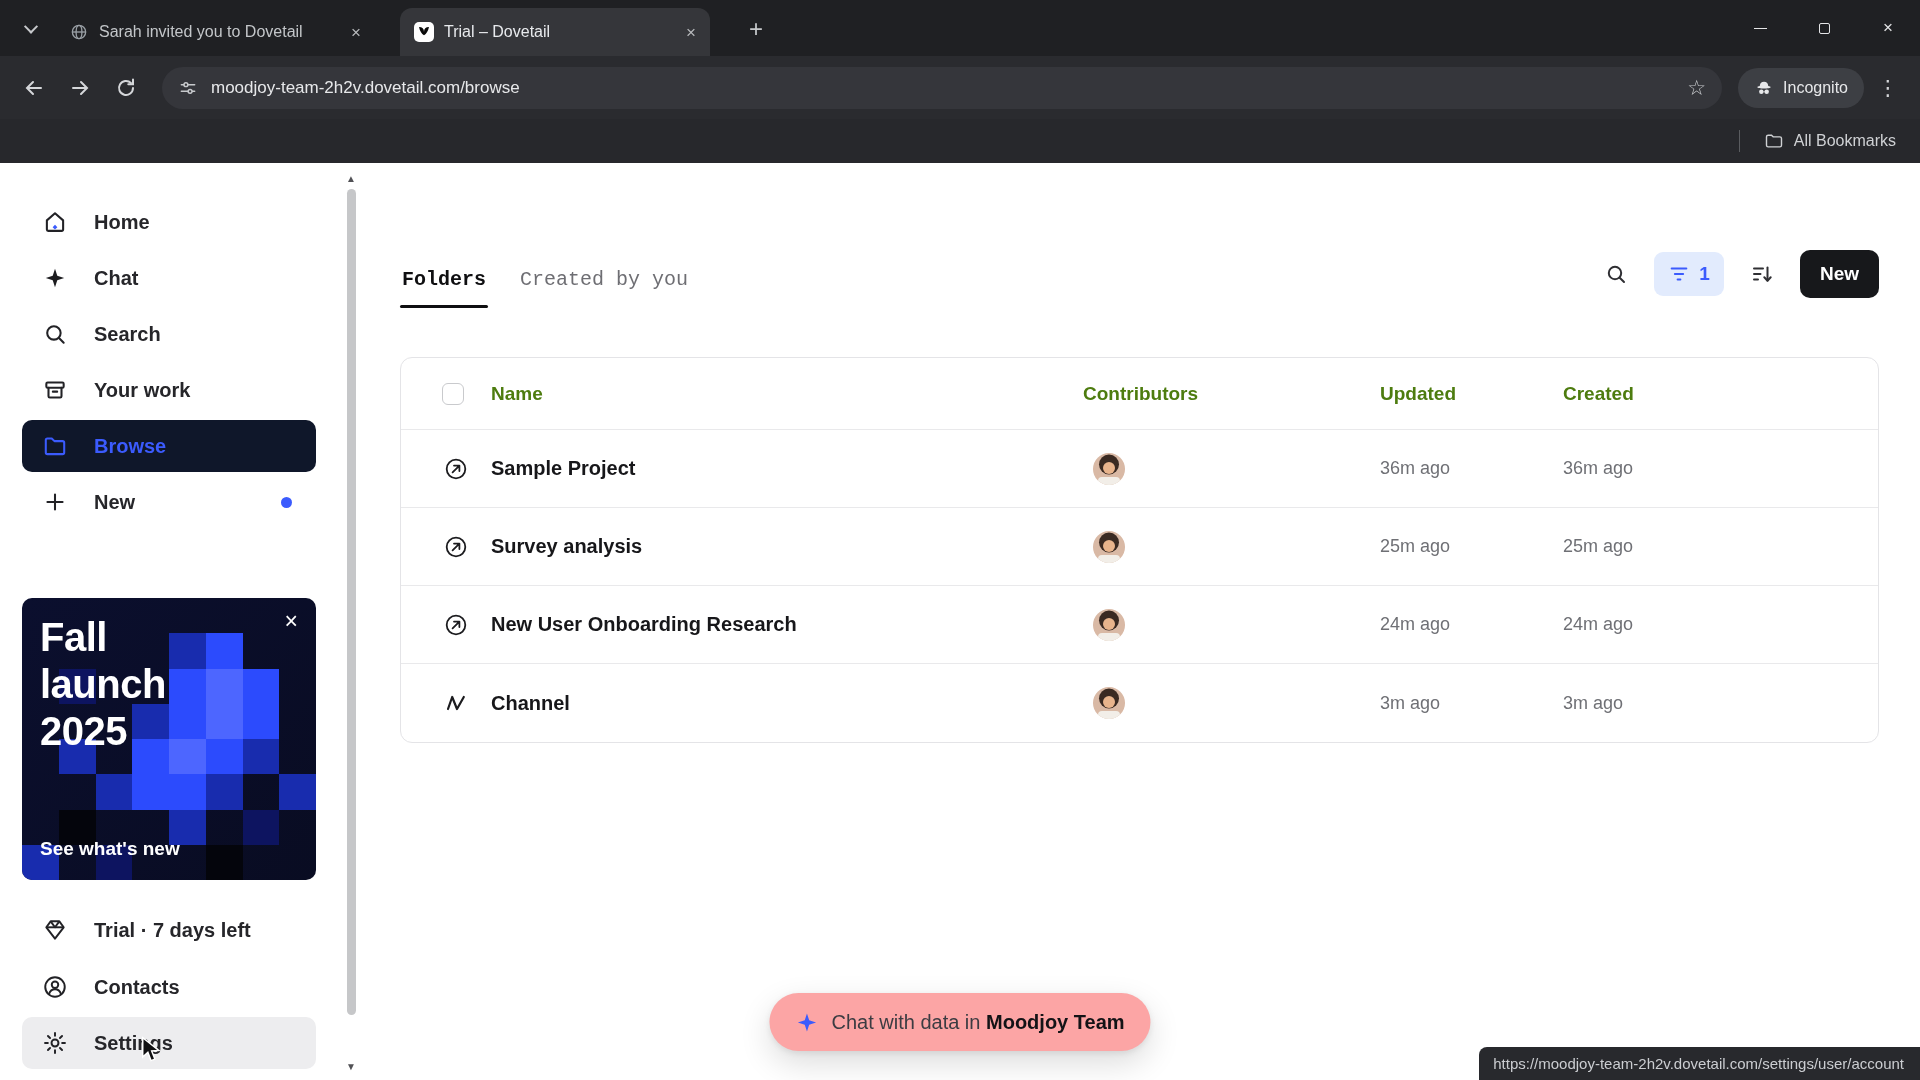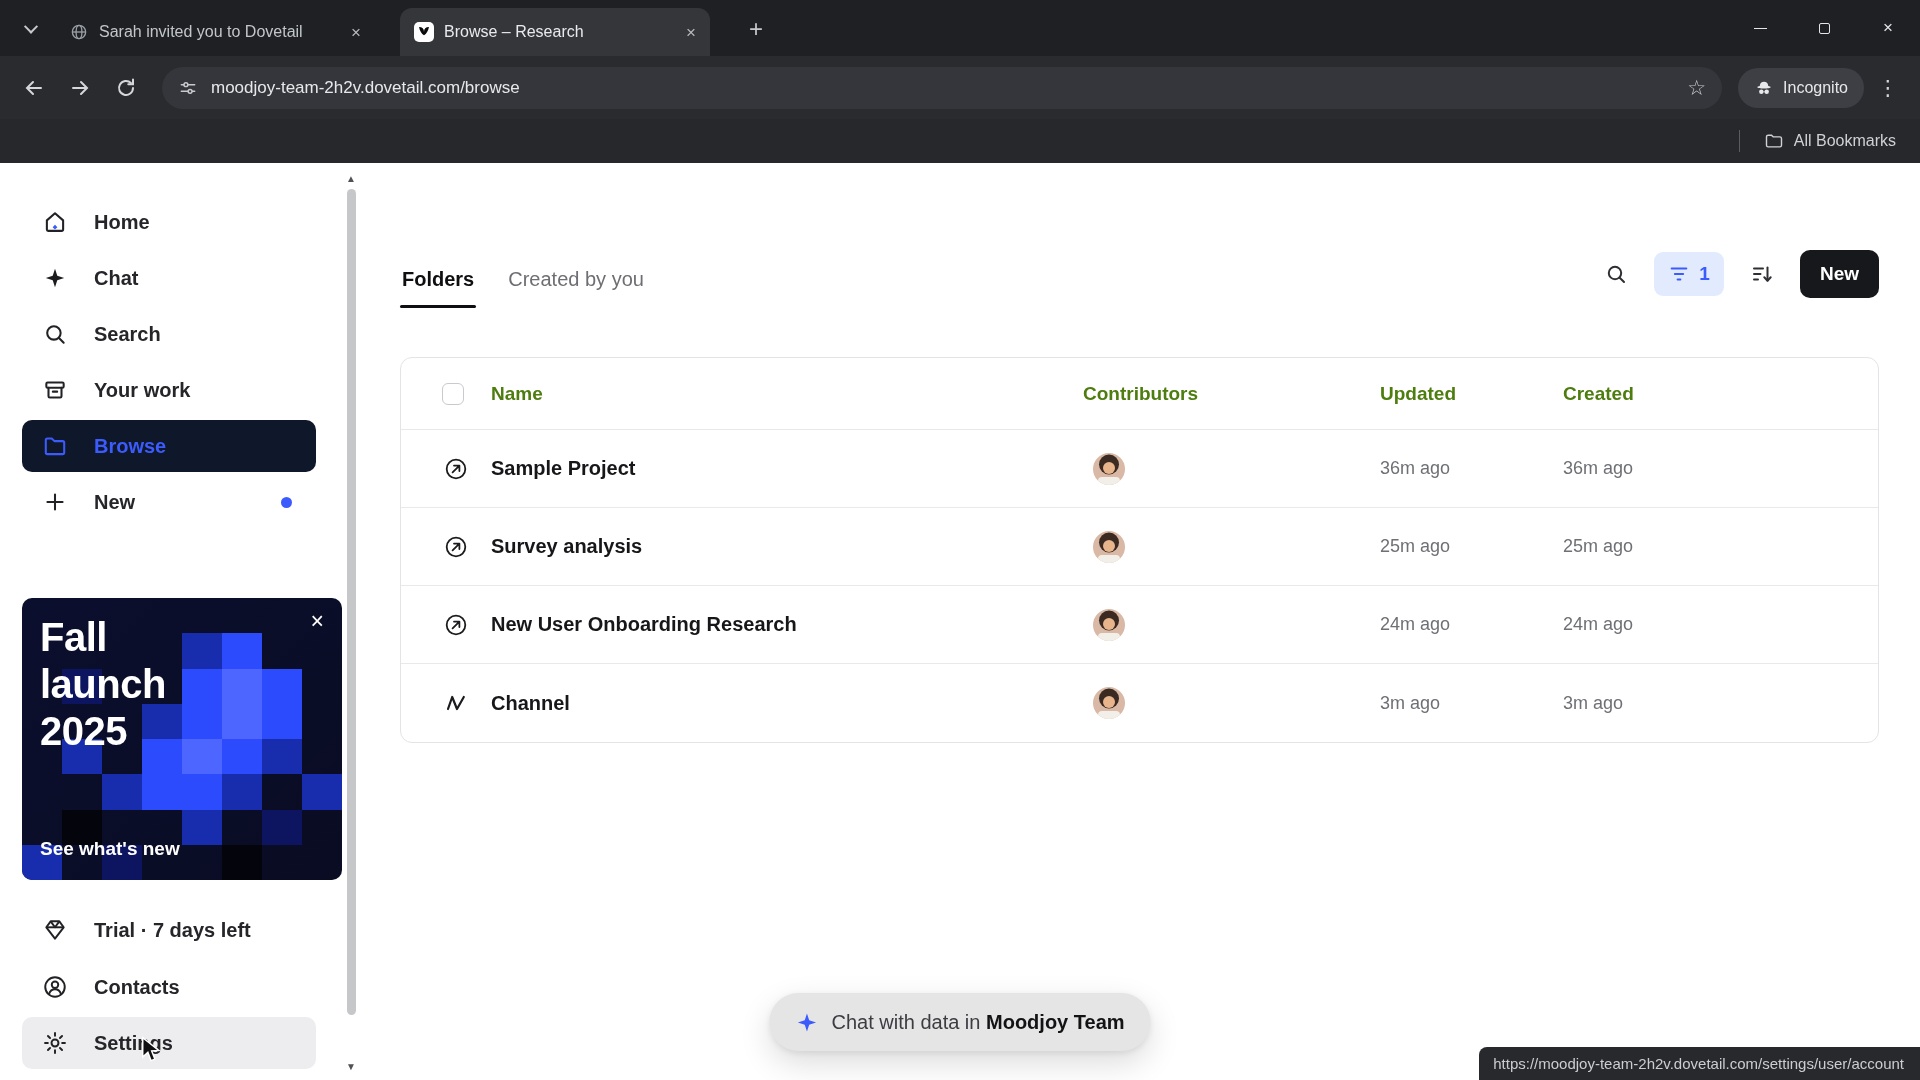--- a/index.html
+++ b/index.html
@@ -37,33 +37,33 @@
 
   
   .page { position:absolute; top:163px; left:0; right:0; bottom:0; background:#fff; }
 
   .sidebar-item { position:absolute; left:22px; width:294px; height:52px; border-radius:10px; display:flex; align-items:center; padding:0 20px; font-size:20px; font-weight:600; color:#26262a; gap:26px; }
   .sidebar-item .icn { width:26px; height:26px; flex:0 0 26px; }
   .sidebar-item.active { background:#0f172a; color:#3b5bfd; }
   .nav-badge { width:11px; height:11px; border-radius:50%; background:#3b5bfd; margin-left:auto; margin-right:4px; }
   .sidebar-item.hovered { background:#ededef; }
 
-  .promo { position:absolute; left:22px; top:435px; width:320px; height:282px; border-radius:10px; background:linear-gradient(135deg,#0b0f2e,#090c22); overflow:hidden; }
+  .promo { position:absolute; left:22px; top:435px; width:294px; height:282px; border-radius:10px; background:linear-gradient(135deg,#0b0f2e,#090c22); overflow:hidden; }
   .promo-grid { position:absolute; inset:0; display:grid; grid-template-columns:repeat(8,1fr); grid-template-rows:repeat(8,1fr); }
   .promo-title { position:absolute; left:18px; top:16px; color:#fff; font-size:40px; font-weight:700; line-height:1.18; width:180px; letter-spacing:-0.5px; }
   .promo-close { position:absolute; right:18px; top:12px; color:#fff; font-size:23px; line-height:1; }
   .promo-cta { position:absolute; left:18px; bottom:20px; color:#fff; font-size:19px; font-weight:700; }
 
   
   .sb-up { position:absolute; left:346px; top:10px; color:#515155; font-size:10px; }
   .sb-thumb { position:absolute; left:347px; top:26px; width:9px; height:826px; background:#c6c7c9; border-radius:5px; }
   .sb-down { position:absolute; left:346px; bottom:8px; color:#515155; font-size:10px; }
 
   
-  .mtabs { position:absolute; left:400px; top:87px; height:58px; display:flex; gap:30px; }
+  .mtabs { position:absolute; left:400px; top:87px; height:58px; display:flex; gap:30px;font-family:Liberation Mono, monospace; }
   .mtab { font-size:20px; font-weight:500; color:#6e6e73; display:flex; align-items:center; position:relative; padding:0 2px; }
   .mtab.active { color:#0f0f11; font-weight:700; }
   .mtab.active::after { content:""; position:absolute; left:0; right:0; bottom:0; height:3px; background:#0f0f11; border-radius:2px; }
   .mctrl { position:absolute; right:41px; top:87px; height:48px; display:flex; align-items:center; gap:16px; }
   .icon-btn { width:44px; height:44px; display:flex; align-items:center; justify-content:center; border-radius:8px; }
   .filter-chip { height:44px; background:#e2ebfd; border-radius:9px; display:flex; align-items:center; gap:9px; padding:0 14px; color:#3b5bfd; font-size:19px; font-weight:600; }
   .new-btn { height:48px; background:#17181b; color:#fff; border-radius:10px; font-size:19px; font-weight:600; padding:0 20px; display:flex; align-items:center; }
 
   
   .table { position:absolute; left:400px; top:194px; width:1479px; background:#fff; border:1px solid #e4e4e7; border-radius:12px; overflow:hidden; }
@@ -72,21 +72,21 @@
   .trow { height:78px; border-bottom:1px solid #e9e9eb; }
   .trow.last { border-bottom:none; }
   .cb { width:22px; height:22px; border:1.6px solid #c9cacd; border-radius:6px; margin-left:41px; background:#fff; }
   .hname { padding-left:20px; }
   .row-icon { margin-left:42px; width:26px; height:26px; }
   .name { padding-left:20px; font-size:20px; font-weight:600; color:#17171a; }
   .avatar { width:32px; height:32px; border-radius:50%; margin-left:10px; overflow:hidden; }
   .time { font-size:18px; color:#6f7075; }
 
   
-  .chatpill { position:absolute; left:50%; bottom:29px; transform:translateX(-50%); height:58px; background:#e5e5e5; border-radius:29px; box-shadow:0 2px 6px rgba(0,0,0,.08), 0 12px 32px rgba(0,0,0,.14); display:flex; align-items:center; gap:13px; padding:0 26px; font-size:20px; color:#3c3c42; white-space:nowrap; }
+  .chatpill { position:absolute; left:50%; bottom:29px; transform:translateX(-50%); height:58px; background:#fca5a5; border-radius:29px; box-shadow:0 2px 6px rgba(0,0,0,.08), 0 12px 32px rgba(0,0,0,.14); display:flex; align-items:center; gap:13px; padding:0 26px; font-size:20px; color:#3c3c42; white-space:nowrap; }
   .team { font-weight:700; color:#131316; }
 
   .statusbub { position:absolute; right:0; bottom:0; height:33px; line-height:33px; background:#28292d; color:#cbcdd1; font-size:15px; padding:0 16px 0 14px; border-top-left-radius:8px; }
 
   .cursor { position:absolute; left:140px; top:873px; z-index:50; }
 </style>
 </head>
 <body>
 
 <div class="chrome">
@@ -107,21 +107,21 @@
       <span class="tab-close">×</span>
     </div>
 
     <div class="tab active">
       <span class="favicon">
         <svg viewBox="0 0 24 24" width="20" height="20">
             <rect width="24" height="24" rx="6" fill="#fff"></rect>
             <path d="M6 6c4 0 6 2 6 6 0-4 2-6 6-6-1 5-3 8-6 10-3-2-5-5-6-10z" fill="#0a0a0a"></path>
           </svg>
       </span>
-      <span class="tab-title">Browse – Research</span>
+      <span class="tab-title">Trial – Dovetail</span>
       <span class="tab-close">×</span>
     </div>
 
     <div class="newtab">+</div>
 
     <div class="wincontrols">
       <span class="wc">
           <i class="minbar"></i>
         </span>
       <span class="wc">

